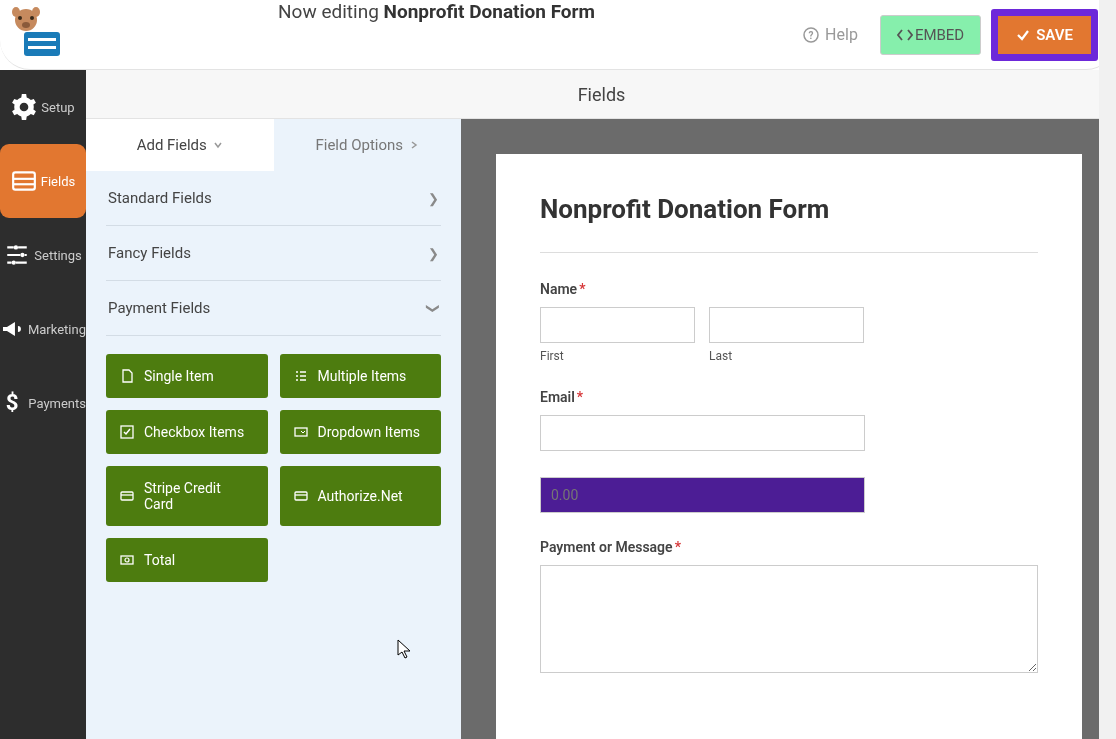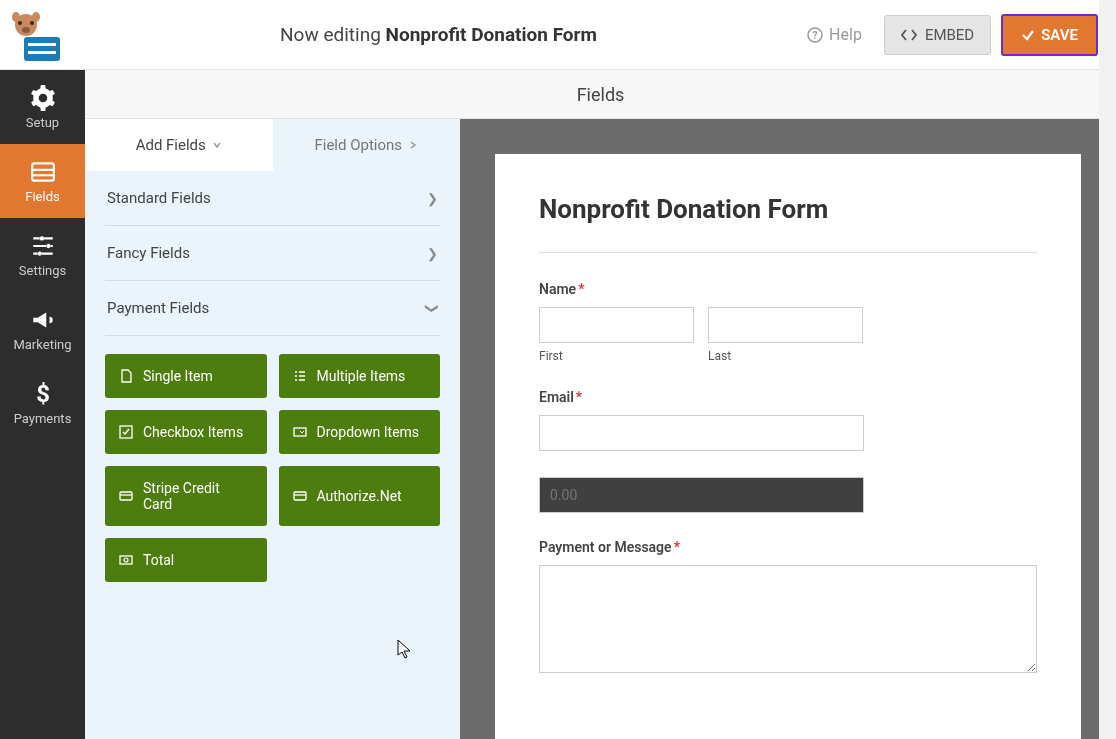--- a/index.html
+++ b/index.html
@@ -1,28 +1,28 @@
 <!DOCTYPE html>
 <html><head>
 <meta charset="utf-8">
 <style>
 * { margin: 0; padding: 0; box-sizing: border-box; font-family: -apple-system, BlinkMacSystemFont, "Segoe UI", Roboto, Arial, sans-serif; }
 html, body { width: 1116px; height: 739px; overflow: hidden; background: #fff; }
-.topbar { height: 70px; border-bottom: 1px solid #e3e3e3; display: flex; align-items: center; padding: 0 18px; }
+.topbar { height: 70px; border-bottom: 1px solid #e3e3e3; display: flex; padding: 0 18px; border-radius: 30px; }
 .logo { width: 62px; height: 54px; margin-left: -10px; margin-top: 6px; }
 .top-center { flex: 1; text-align: center; font-size: 19px; color: #444; }
 .top-center .bold { font-weight: 700; color: #333; }
 .top-actions { display: flex; align-items: center; gap: 10px; }
 .help { color: #999; font-size: 16px; display: flex; align-items: center; gap: 6px; cursor: pointer; margin-right: 12px; }
-.btn-embed { background: #e5e5e5; border: 1px solid #ccc; color: #555; padding: 10px 16px; font-size: 15px; cursor: pointer; display: flex; align-items: center; gap: 8px; border-radius: 3px; }
-.btn-save { background: #e27730; border: 2px solid #6d28d9; color: #fff; padding: 10px 18px; font-size: 15px; font-weight: 600; cursor: pointer; display: flex; align-items: center; gap: 6px; border-radius: 3px; }
+.btn-embed { background: #86efac; border: 1px solid #ccc; color: #555; padding: 10px 16px; font-size: 15px; cursor: pointer; display: flex; align-items: center; gap: 2px; border-radius: 3px; }
+.btn-save { background: #e27730; border: 7px solid #6d28d9; color: #fff; padding: 10px 18px; font-size: 15px; font-weight: 600; cursor: pointer; display: flex; align-items: center; gap: 6px; border-radius: 3px; }
 .scrollbar { position: absolute; right: 0; top: 0; width: 17px; height: 100%; background: #f1f1f1; }
 
 .leftnav { width: 86px; background: #2d2d2d; color: #fff; display: flex; flex-direction: column; }
-.nav-item { height: 74px; display: flex; flex-direction: column; align-items: center; justify-content: center; gap: 4px; cursor: pointer; font-size: 13px; color: #ccc; }
+.nav-item { height: 74px; display: flex; flex-direction: row; align-items: center; justify-content: center; gap: 4px; cursor: pointer; font-size: 13px; color: #ccc; border-radius: 9px; }
 .nav-item.active { background: #e27730; color: #fff; }
 .nav-item svg, .nav-icon { width: 26px; height: 26px; }
 
 .panel { width: 375px; background: #ebf3fb; display: flex; flex-direction: column; }
 .tabs { display: flex; height: 52px; background: #fff; }
 .tab { flex: 1; display: flex; align-items: center; justify-content: center; gap: 6px; font-size: 15px; color: #444; cursor: pointer; }
 .tab.inactive { background: #ebf3fb; color: #777; }
 .tab svg { width: 10px; height: 10px; }
 .groups { padding: 0 20px; }
 .group-head { display: flex; justify-content: space-between; align-items: center; padding: 18px 2px; border-bottom: 1px solid #d3dce5; cursor: pointer; color: #444; font-size: 15px; }
@@ -36,21 +36,21 @@
 .form-title { font-size: 26px; font-weight: 700; color: #333; padding-bottom: 28px; border-bottom: 1px solid #ddd; margin-bottom: 28px; }
 .field { margin-bottom: 26px; }
 .label { font-size: 14px; font-weight: 600; color: #444; margin-bottom: 10px; display: block; }
 .req { color: #d63638; margin-left: 2px; }
 .name-row { display: flex; gap: 14px; }
 .input { border: 1px solid #ccc; padding: 9px 10px; width: 100%; font-size: 14px; background: #fff; }
 .input-half { width: 155px; }
 .input-wide { width: 325px; }
 .input-full { width: 498px; }
 .sub { font-size: 12px; color: #555; margin-top: 6px; }
-.donation-input { border: 1px solid #ccc; padding: 9px 10px; width: 325px; font-size: 14px; background: #404040; color: #999; }
+.donation-input { border: 1px solid #ccc; padding: 9px 10px; width: 325px; font-size: 14px; background: #4c1d95; color: #999; }
 textarea.input { height: 108px; resize: both; }
 
 .layout { position: relative; height: calc(100% - 70px); }
 .cursor { position: absolute; left: 397px; top: 569px; pointer-events: none; z-index: 99; }
 </style>
 </head>
 <body>
 
 <div class="topbar">
   <div class="logo">

